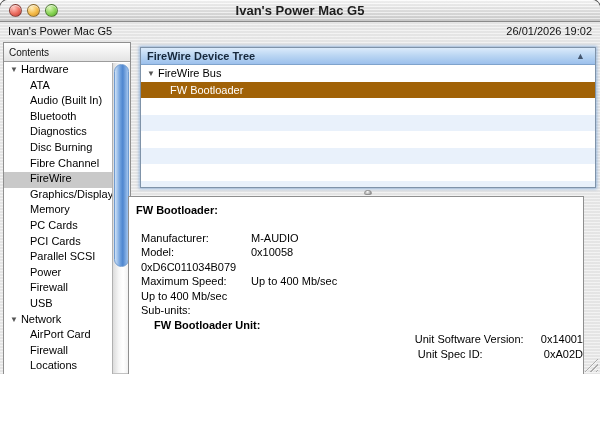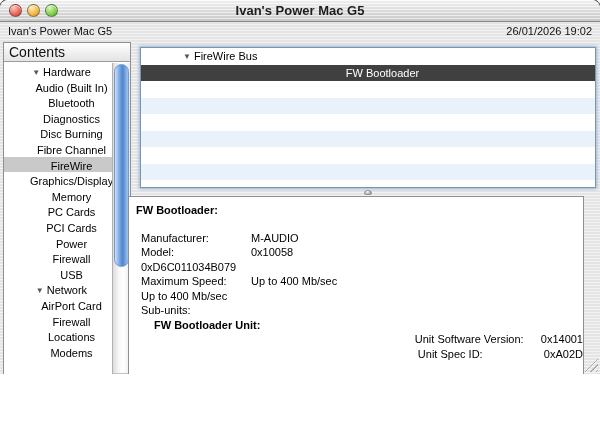--- a/index.html
+++ b/index.html
@@ -23,24 +23,24 @@
   .light.red{background:radial-gradient(circle at 35% 28%,#ffc4bc,#ea6a5d 55%,#b23a31);}
   .light.yellow{background:radial-gradient(circle at 35% 28%,#ffedb8,#f4b944 55%,#c2882a);}
   .light.green{background:radial-gradient(circle at 35% 28%,#d9f6b6,#85d351 55%,#549d2f);}
   .title{position:absolute;left:0;top:0;width:100%;height:22px;line-height:22px;text-align:center;font-size:13px;font-weight:bold;color:#1d1d1d;}
   
   .infobar{position:absolute;left:0;top:22px;width:600px;height:20px;font-size:11px;color:#111;}
   .infobar .iname{position:absolute;left:8px;top:3px;}
   .infobar .idate{position:absolute;right:8px;top:3px;}
   
   .sidebar{position:absolute;left:3px;top:42px;width:128px;height:376px;border:1px solid #8f8f8f;background:#fff;}
-  .sidebar-header{height:19px;line-height:19px;padding-left:5px;font-size:14px;color:#111;
+  .sidebar-header{height:19px;line-height:19px;padding-left:5px;font-size:10px;color:#111;
     background:linear-gradient(180deg,#ffffff,#e4e4e4);border-bottom:1px solid #9c9c9c;}
   .side-list{position:absolute;left:0;top:20px;width:109px;height:338px;overflow:hidden;background:#fff;}
-  .srow{height:15.6px;line-height:19px;font-size:11px;color:#000;white-space:nowrap;overflow:hidden;position:relative;text-align:center;}
+  .srow{height:15.6px;line-height:12px;font-size:11px;color:#000;white-space:nowrap;overflow:hidden;position:relative;}
   .srow.group{padding-left:6px;}
   .srow.child{padding-left:26px;}
   .srow.selected{background:#c9c9c9;}
   .srow .disc{font-size:8px;color:#555;margin-right:3px;vertical-align:1px;}
   
   .vscroll{position:absolute;right:0;top:20px;width:18px;height:338px;border-left:1px solid #b0b0b0;
     background:linear-gradient(90deg,#dcdcdc,#f7f7f7 35%,#ffffff 60%,#ececec);}
   .vthumb{position:absolute;left:1px;top:1px;width:15px;height:203px;border-radius:8px;border:1px solid #6f9bd0;
     background:linear-gradient(90deg,#cfe1f6,#6d9fdd 40%,#4e86cf 60%,#a3c5ee);}
   .varrows{position:absolute;left:0;bottom:0;width:100%;height:28px;border-top:1px solid #c2c2c2;}
@@ -57,23 +57,23 @@
   .dimple{width:8px;height:5px;border-radius:4px 4px 2px 2px;background:radial-gradient(circle at 40% 25%,#fdfdfd,#b9b9b9 55%,#7e7e7e);border:1px solid #909090;}
   .vsplit .dimple{position:absolute;left:0.5px;top:193px;}
   .hsplit .dimple{position:absolute;left:224px;top:1.5px;}
   
   .treepanel{position:absolute;left:140px;top:47px;width:456px;height:141px;background:#fff;
     border:1px solid #7f93a9;box-shadow:0 0 3px 1px rgba(125,165,215,.75);overflow:hidden;}
   .treeheader{height:17px;line-height:16px;font-size:11px;font-weight:bold;color:#16283c;padding-left:6px;position:relative;
     background:linear-gradient(180deg,#dcebfb 0%,#bcd7f3 45%,#9cc0ec 100%);border-bottom:1px solid #7fa3cc;}
   .sortarrow{position:absolute;right:10px;top:0;font-size:9px;color:#44566e;line-height:16px;}
   .trow{height:16.5px;line-height:16.5px;font-size:11px;color:#000;white-space:nowrap;overflow:hidden;}
-  .trow.group{padding-left:6px;margin-left:36px;}
+  .trow.group{padding-left:6px;}
   .trow .disc{font-size:8px;color:#555;margin-right:3px;vertical-align:1px;}
-  .trow.selected{background:#404040;color:#fff;padding-left:29px;text-align:center;}
+  .trow.selected{background:#a16207;color:#fff;padding-left:29px;}
   .trow.stripe-b{background:#e9f1fb;}
   
   .detailpanel{position:absolute;left:128px;top:196px;width:456px;height:222px;background:#fff;border:1px solid #8f8f8f;
     padding:6px 0 0 0;font-size:11px;color:#000;overflow:hidden;}
   .dtitle{font-weight:bold;padding-left:7px;line-height:14.5px;}
   .dgap{height:13px;}
   .drow{display:flex;line-height:14.5px;padding-left:12px;}
   .drow .dlabel{width:110px;flex:none;}
   .dsubtitle{font-weight:bold;line-height:14.5px;padding-left:25px;}
   .dsubrow{display:flex;line-height:14.5px;padding-left:32px;justify-content:flex-end;}
@@ -99,30 +99,32 @@
 
   <div class="infobar">
     <span class="iname">Ivan's Power Mac G5</span>
     <span class="idate">26/01/2026 19:02</span>
   </div>
 
   <div class="sidebar">
     <div class="sidebar-header">Contents</div>
     <div class="side-list">
       <div class="srow group"><span class="disc">▼</span><span>Hardware</span></div>
+      <div class="srow child"><span>ATA</span></div>
       <div class="srow child"><span>Audio (Built In)</span></div>
       <div class="srow child"><span>Bluetooth</span></div>
       <div class="srow child"><span>Diagnostics</span></div>
       <div class="srow child"><span>Disc Burning</span></div>
       <div class="srow child"><span>Fibre Channel</span></div>
       <div class="srow child selected"><span>FireWire</span></div>
       <div class="srow child"><span>Graphics/Displays</span></div>
       <div class="srow child"><span>Memory</span></div>
       <div class="srow child"><span>PC Cards</span></div>
       <div class="srow child"><span>PCI Cards</span></div>
+      <div class="srow child"><span>Parallel SCSI</span></div>
       <div class="srow child"><span>Power</span></div>
       <div class="srow child"><span>Firewall</span></div>
       <div class="srow child"><span>USB</span></div>
       <div class="srow group"><span class="disc">▼</span><span>Network</span></div>
       <div class="srow child"><span>AirPort Card</span></div>
       <div class="srow child"><span>Firewall</span></div>
       <div class="srow child"><span>Locations</span></div>
       <div class="srow child"><span>Modems</span></div>
     </div>
     <div class="vscroll">
@@ -139,20 +141,24 @@
         <span>▶</span>
       </div>
     </div>
   </div>
 
   <div class="vsplit">
     <div class="dimple"></div>
   </div>
 
   <div class="treepanel">
+    <div class="treeheader">
+      <span>FireWire Device Tree</span>
+      <span class="sortarrow">▲</span>
+    </div>
     <div class="trow group"><span class="disc">▼</span><span>FireWire Bus</span></div>
     <div class="trow selected"><span>FW Bootloader</span></div>
     <div class="trow stripe-a"></div>
     <div class="trow stripe-b"></div>
     <div class="trow stripe-a"></div>
     <div class="trow stripe-b"></div>
     <div class="trow stripe-a"></div>
     <div class="trow stripe-b"></div>
   </div>
 

